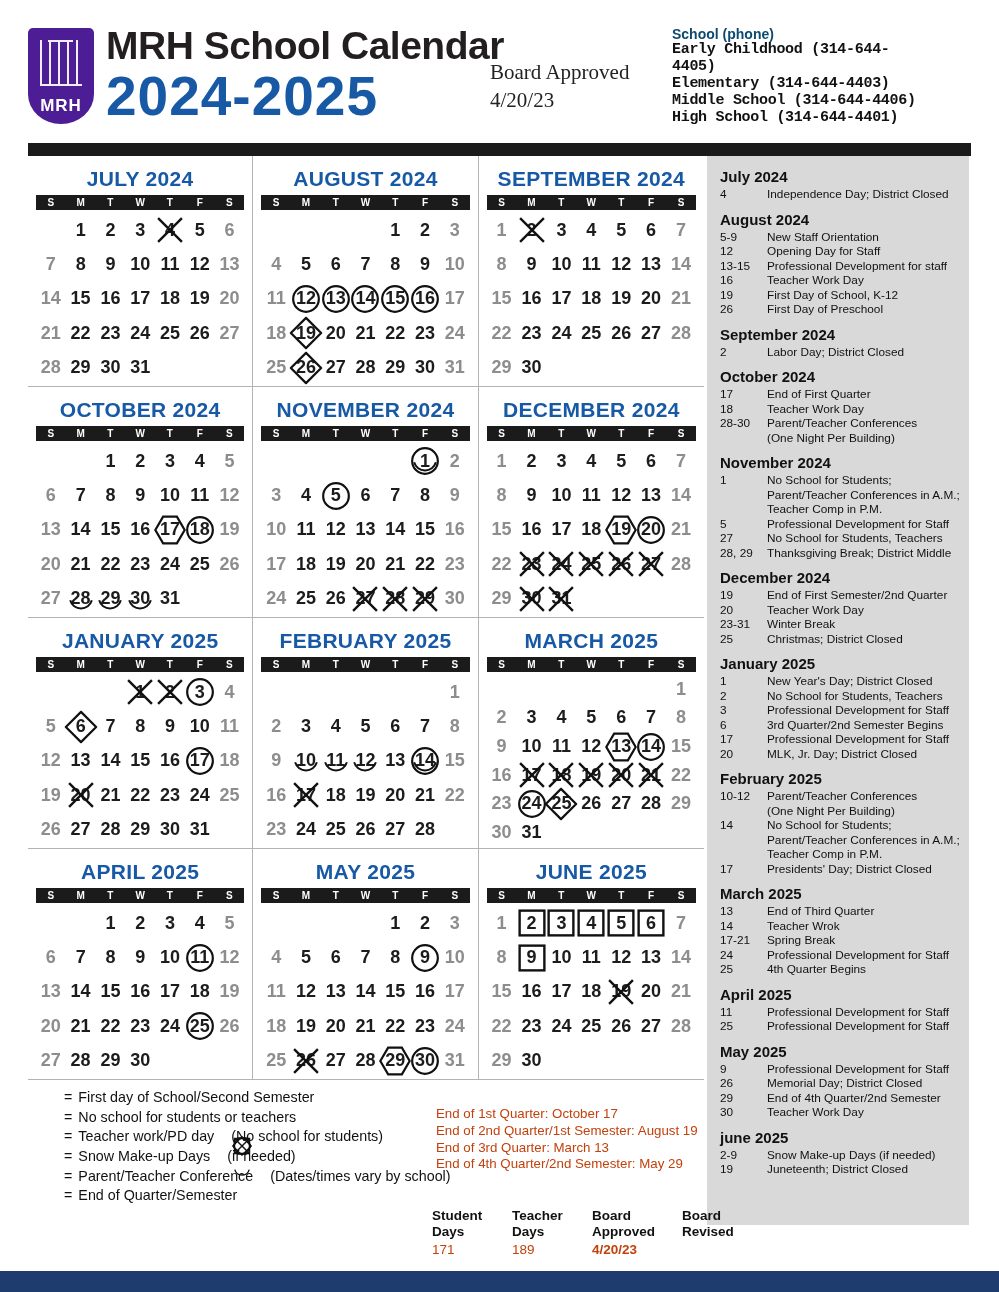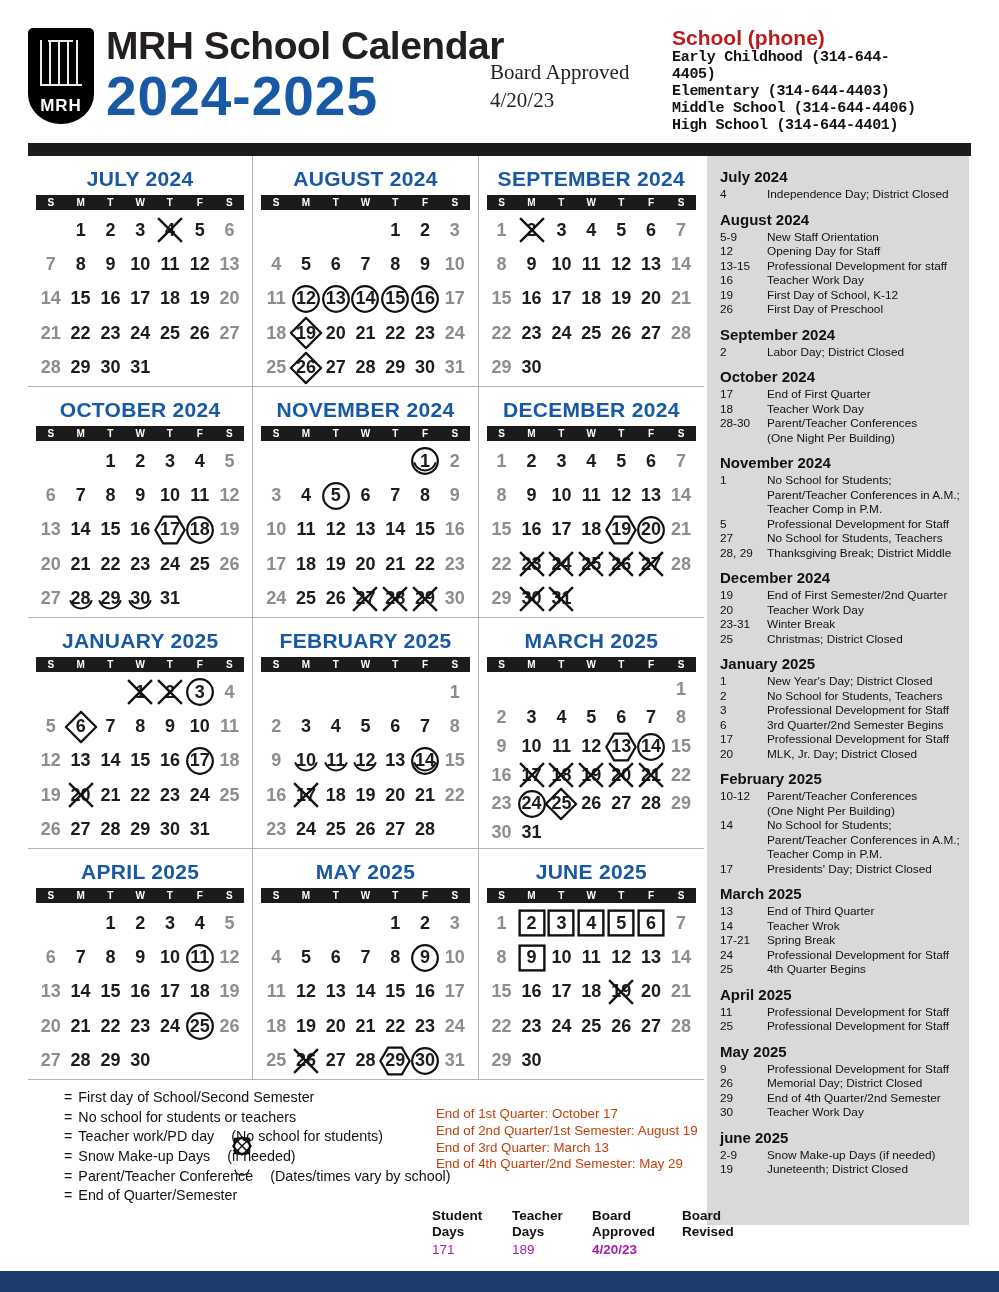--- a/index.html
+++ b/index.html
@@ -3,33 +3,33 @@
 <meta charset="utf-8">
 <style>
   * { margin:0; padding:0; box-sizing:border-box; }
   html,body { background:#ffffff; }
   body { width:999px; height:1292px; font-family:"Liberation Sans", sans-serif; }
   .page { position:relative; width:999px; height:1292px; background:#fff; overflow:hidden; }
 
   
   .header { position:absolute; left:28px; top:22px; right:28px; height:118px; }
   .logo { position:absolute; left:0; top:6px; width:66px; height:96px; }
-  .shield { width:66px; height:96px; background:#000000; border-radius:5px 5px 50% 50% / 5px 5px 30px 30px; position:relative; }
+  .shield { width:66px; height:96px; background:#4c1d95; border-radius:5px 5px 50% 50% / 5px 5px 30px 30px; position:relative; }
   .building { position:absolute; left:12px; right:12px; top:12px; height:46px; opacity:.92;
       background:
         linear-gradient(#fff,#fff) left 0 bottom 0 / 100% 2px no-repeat,
         linear-gradient(#fff,#fff) center top / 60% 2px no-repeat,
         repeating-linear-gradient(90deg,#fff 0 2px, transparent 2px 9px); }
   .logo-text { position:absolute; left:0; right:0; bottom:8px; text-align:center; color:#fff; font-weight:bold; font-size:17px; letter-spacing:1px; }
   .title-block { position:absolute; left:78px; top:2px; }
   .cal-title { font-size:39px; font-weight:bold; color:#231f20; letter-spacing:-0.5px; }
   .cal-year { font-size:55px; font-weight:bold; color:#1759a5; line-height:1.02; letter-spacing:1px; }
   .board-approved { position:absolute; left:462px; top:36px; font-family:"Liberation Serif", serif; font-size:21px; color:#222; line-height:1.35; }
   .phones { position:absolute; left:644px; top:4px; width:250px; }
-  .phones-heading { color:#b91c1c; font-weight:bold; font-size:21px; line-height:1.15; }
+  .phones-heading { color:#0c4a6e; font-weight:bold; font-size:14px; line-height:1.15; }
   .phone-line { color:#111; font-size:15px; font-weight:600; line-height:1.13; letter-spacing:-0.3px;font-family:Liberation Mono, monospace; }
 
   .top-bar { position:absolute; left:28px; top:143px; width:943px; height:13px; background:#1b1b1b; }
 
   
   .months { position:absolute; left:28px; top:156px; width:676px; height:924px;
             display:grid; grid-template-columns:repeat(3,1fr); grid-template-rows:repeat(4,231px); }
   .month { border-right:1px solid #b3b3b3; border-bottom:1px solid #b3b3b3; padding-top:11px; overflow:hidden; }
   .month:nth-child(3n) { border-right:none; }
   .month-title { text-align:center; color:#1759a5; font-weight:bold; font-size:21px; letter-spacing:0.3px; height:28px; }
@@ -57,21 +57,21 @@
   .legend-sym svg { width:20px; height:20px; }
   .legend-eq { margin-right:6px; }
   .legend-note { margin-left:17px; }
 
   
   .quarters { position:absolute; left:436px; top:1106px; font-size:13.3px; line-height:16.8px; color:#c2410c; }
   .stats { position:absolute; left:432px; top:1164px; display:flex;margin-top:44px; }
   .stat-col { margin-right:14px; }
   .stat-col .stat-label { font-weight:bold; font-size:13.5px; line-height:16px; color:#111; width:66px; }
   .stat-col:nth-child(3) .stat-label, .stat-col:nth-child(4) .stat-label { width:76px; }
-  .stat-value { font-size:13.5px; color:#a21caf; margin-top:2px; }
+  .stat-value { font-size:13.5px; color:#c2410c; margin-top:2px; }
   .stat-col:nth-child(3) .stat-value { font-weight:bold; }
 
   
   .footer-text { position:absolute; left:0; width:100%; top:1236px; text-align:center; color:#1759a5; font-weight:bold; font-size:15.5px; letter-spacing:-0.2px; }
   .bottom-bar { position:absolute; left:0; bottom:0; width:100%; height:21px; background:#1e3c6d; }
 </style>
 </head>
 <body>
 
 <div class="page">

